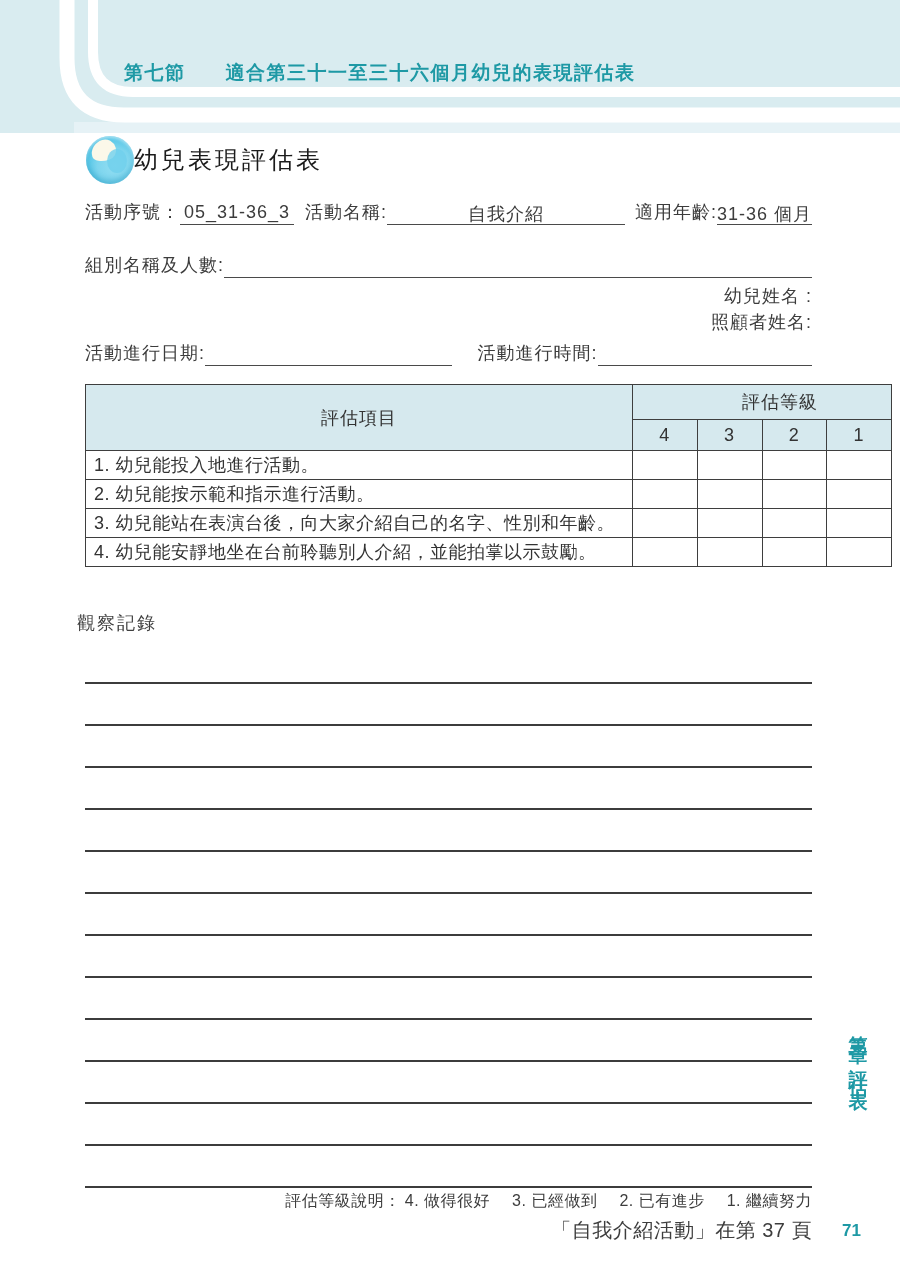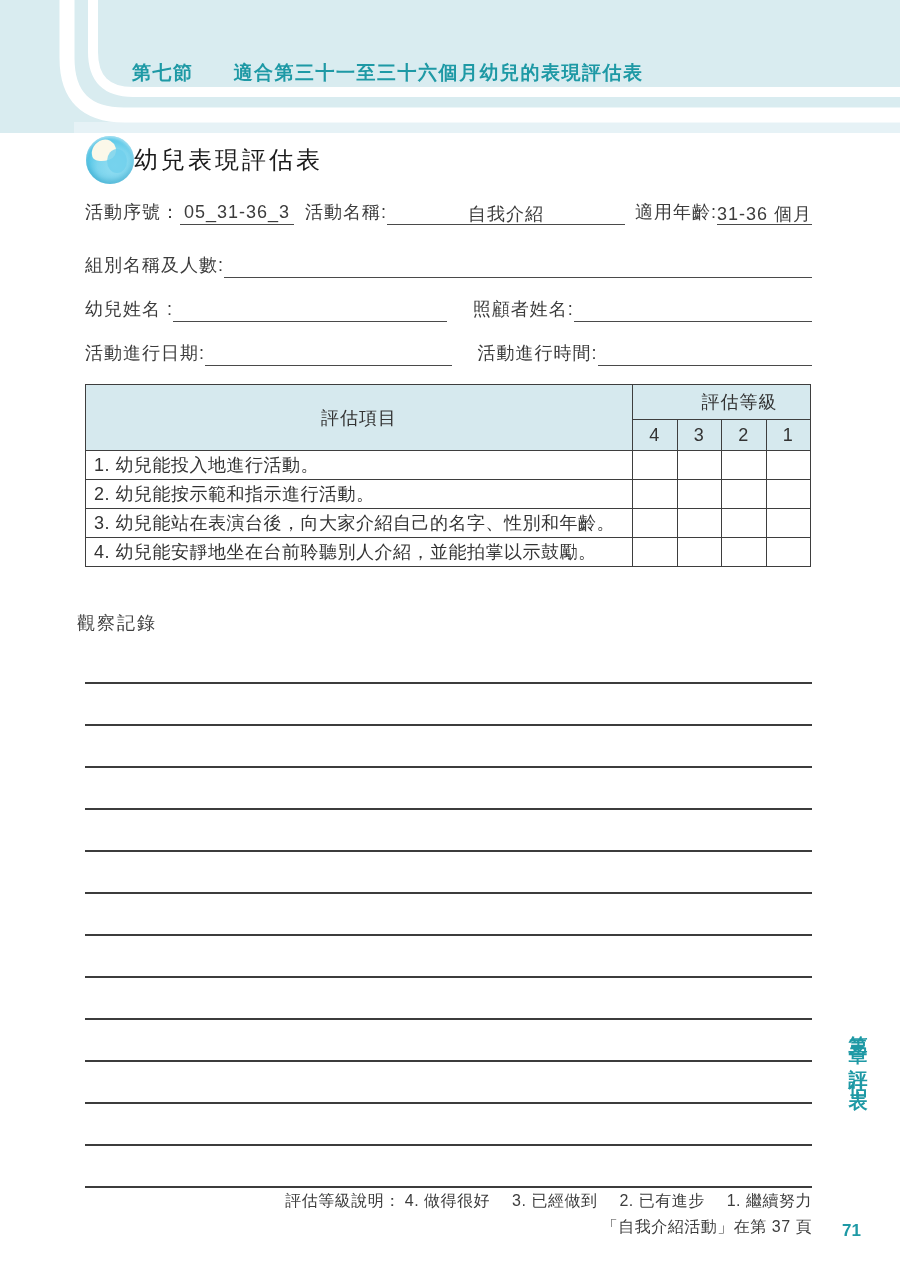--- a/index.html
+++ b/index.html
@@ -3,63 +3,63 @@
 <meta charset="utf-8">
 <style>
   * { margin:0; padding:0; box-sizing:border-box; }
   html,body { background:#ffffff; }
   body { font-family:"Liberation Sans","DejaVu Sans",sans-serif; }
   .page { position:relative; width:900px; height:1274px; background:#fff; overflow:hidden; }
 
   
   .header { position:absolute; left:0; top:0; width:900px; height:133px; }
   .header svg { position:absolute; left:0; top:0; }
-  .section-title { position:absolute; left:132px; top:60px; display:flex; gap:40px;
+  .section-title { position:absolute; left:124px; top:60px; display:flex; gap:40px;
     font-size:19px; font-weight:bold; color:#1e99a5; letter-spacing:1.5px; white-space:nowrap; }
 
   
   .title-row { position:absolute; left:86px; top:136px; display:flex; align-items:center; gap:0; }
   .bubble { position:relative; width:48px; height:48px; border-radius:50%;
     background:radial-gradient(circle at 60% 62%, #93def2 0%, #7dd5ee 42%, #54c6e7 68%, #35b5dc 100%);
     box-shadow:inset 0 -4px 5px rgba(24,140,180,.35), inset 0 2px 3px rgba(255,255,255,.5); }
   .bubble::before { content:""; position:absolute; left:5px; top:4px; width:25px; height:21px;
     background:#fbf8e9; border-radius:58% 42% 40% 60% / 62% 55% 45% 38%; transform:rotate(-18deg); }
   .bubble::after { content:""; position:absolute; right:7px; top:13px; width:20px; height:24px;
     background:#6fcfec; border-radius:50%; opacity:.8; }
   .doc-title { font-size:24px; color:#1b1b1b; letter-spacing:3px; }
 
   
   .fline { position:absolute; left:85px; width:727px; display:flex; align-items:flex-end;
     font-size:18px; color:#3c3c3c; letter-spacing:1px; height:24px; white-space:nowrap; }
   .u { border-bottom:1.6px solid #4a4a4a; height:23px; text-align:center; }
   .lbl { padding-bottom:1px; }
 
   
-  table.assess { position:absolute; left:85px; top:384px; width:726px; border-collapse:collapse;
+  table.assess { position:absolute; left:85px; top:384px; width:807px; border-collapse:collapse;
     color:#333; table-layout:fixed; }
   table.assess th, table.assess td { border:1.6px solid #3e3e3e; font-weight:normal; }
   table.assess thead th { background:#d6e9ee; font-size:18px; letter-spacing:1px; }
   .th-item { width:547px; }
   .th-grade { height:35px;padding-left:36px; }
   .th-level { height:31px; width:45px; }
   td.item-cell { height:29px; font-size:18px; padding-left:8px; letter-spacing:0.5px; }
   td.rate-cell { background:#fff; }
 
   
   .obs-label { position:absolute; left:77px; top:611px; font-size:18px; color:#3f3f3f; letter-spacing:2px; }
   #ruled-lines { position:absolute; left:85px; top:682px; width:727px; }
   .ruled-line { height:0; border-top:2px solid #3c3c3c; margin-bottom:40px; }
 
   
   .legend { position:absolute; left:85px; top:1191px; width:727px; display:flex;
     justify-content:flex-end; align-items:baseline; font-size:16px; color:#3d3d3d; letter-spacing:0.5px; }
   .legend .gap { margin-left:22px; }
   .legend .lab { margin-right:4px; }
   .ref-line { position:absolute; left:85px; top:1217px; width:727px; text-align:right;
-    font-size:16px; color:#3d3d3d; letter-spacing:0.5px; }
+    font-size:20px; color:#3d3d3d; letter-spacing:0.5px; }
   .page-num { position:absolute; left:842px; top:1221px; font-size:17px; font-weight:bold; color:#1e99a5; }
 
   
   .side-tab { position:absolute; left:845px; top:1021px; writing-mode:vertical-rl;
     color:#1e99a5; font-size:19px; font-weight:bold; display:flex; }
   .side-tab .chapter { letter-spacing:4px; }
   .side-tab .section { letter-spacing:11px; margin-top:20px; }
 </style>
 </head>
 <body>
@@ -91,21 +91,21 @@
     <span class="u" style="width:243px;">自我介紹</span>
     <span class="lbl" style="margin-left:10px;">適用年齡:</span>
     <span class="u" style="flex:1;">31-36 個月</span>
   </div>
 
   <div class="fline" style="top:254px;">
     <span class="lbl">組別名稱及人數:</span>
     <span class="u" style="flex:1;"></span>
   </div>
 
-  <div class="fline" style="top:298px;">
+  <div class="fline" style="top:284px;flex-direction:column;">
     <span class="lbl">幼兒姓名 :</span>
     <span class="u" style="flex:1.15; margin-right:26px;"></span>
     <span class="lbl">照顧者姓名:</span>
     <span class="u" style="flex:1;"></span>
   </div>
 
   <div class="fline" style="top:342px;">
     <span class="lbl">活動進行日期:</span>
     <span class="u" style="flex:1.15; margin-right:26px;"></span>
     <span class="lbl">活動進行時間:</span>

